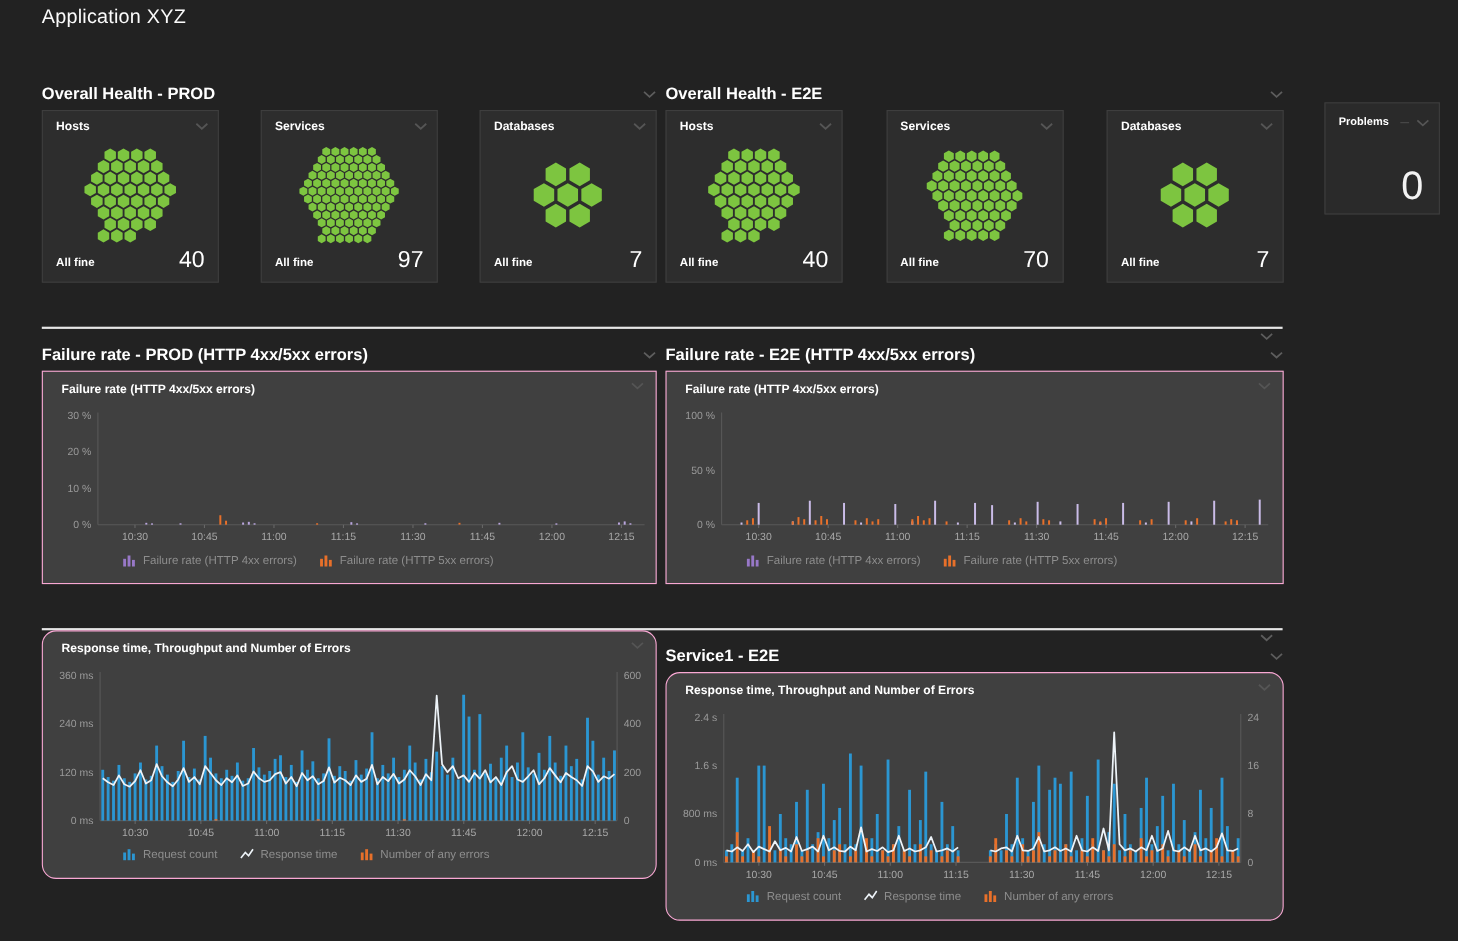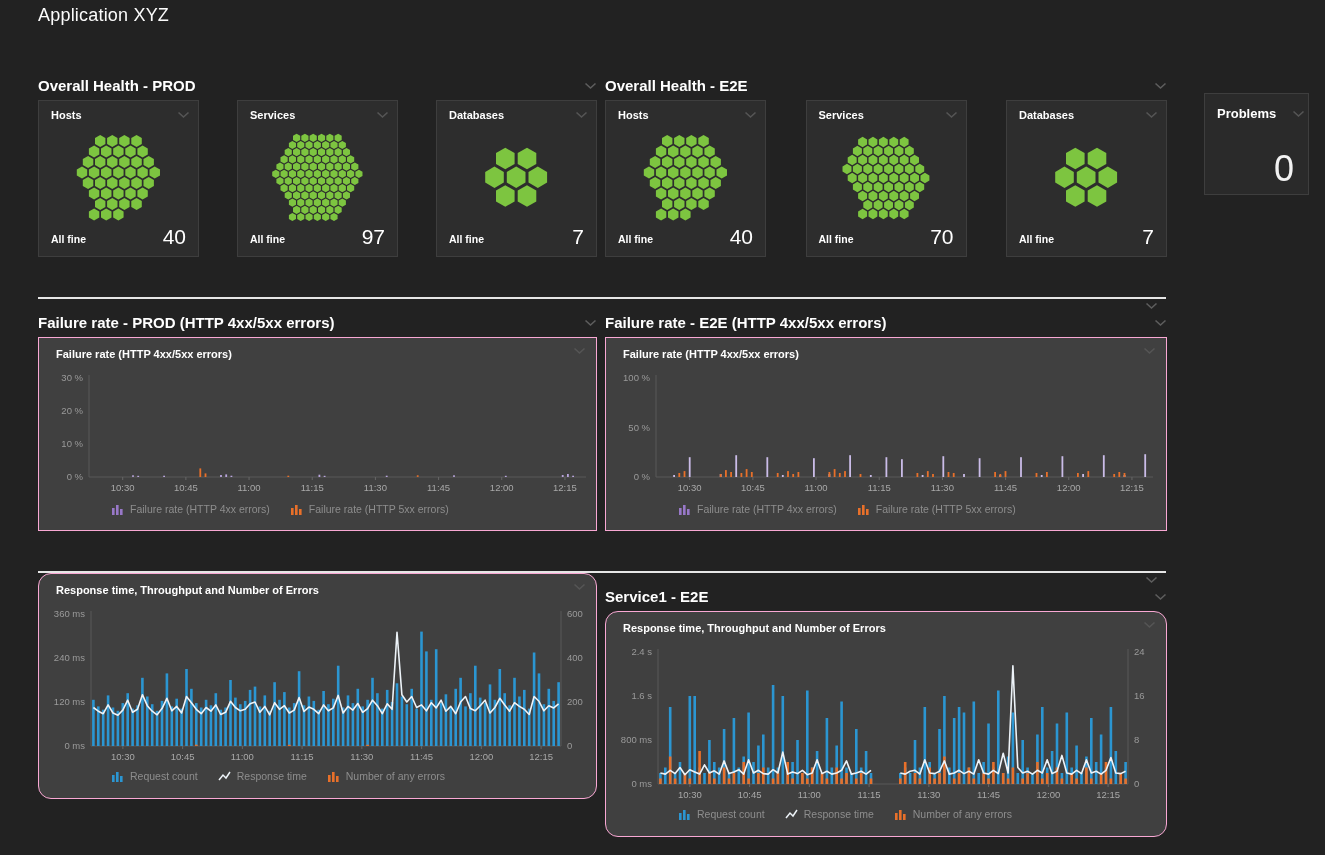--- a/index.html
+++ b/index.html
@@ -17,35 +17,35 @@
   .tile { width:161px; height:157px; background:#2d2d2d; border:1px solid #3e3e3e; position:relative; cursor:pointer; }
   .tile-header { position:absolute; top:8px; left:12px; right:8px; display:flex; justify-content:space-between; align-items:center; z-index:2; }
   .tile-label { font-size:11px; font-weight:bold; color:#fff; }
   .hex-wrap { position:absolute; top:14px; left:0; right:0; bottom:16px; display:flex; align-items:center; justify-content:center; }
   .tile-footer { position:absolute; left:12px; right:12px; bottom:7px; display:flex; justify-content:space-between; align-items:flex-end; }
   .all-fine { font-size:10.5px; font-weight:bold; color:#fff; padding-bottom:4px; }
   .tile-count { font-size:21px; font-weight:400; color:#fff; }
   .problems-wrap { margin-left:37px; }
   .problems-tile { width:105px; height:102px; margin-top:31px; background:#2a2a2a; border:1px solid #3e3e3e; position:relative; cursor:pointer; }
   .problems-header { position:absolute; top:12px; left:12px; right:8px; display:flex; align-items:center; }
-  .problems-label { font-size:13px; font-weight:bold; }
+  .problems-label { font-size:10px; font-weight:bold; }
   .problems-dash { width:20px; border-top:1px solid #4a4a4a; margin-left:10px; margin-right:6px; }
   .problems-count { position:absolute; right:14px; bottom:4px; font-size:36px; font-weight:300; color:#f2f2f2; }
   .divider { margin-top:40px; width:1128px; border-top:2px solid #e6e6e6; position:relative; }
   .divider .chev { position:absolute; right:8px; top:3px; }
   .chart-tile { width:100%; background:#404040; border:1px solid #f9a8d4; position:relative; cursor:pointer; }
   .chart-tile.failure { height:194px; }
   .chart-tile.service { height:226px;border-radius:13px; }
   .chart-tile-title { position:absolute; top:10px; left:17px; font-size:11px; font-weight:bold; color:#fff; }
   .chart-tile .chev { position:absolute; top:9px; right:10px; }
   svg.chart { position:absolute; left:0; top:30px; }
   .legend { position:absolute; left:72px; display:flex; gap:20px; align-items:center; }
   .failure .legend { bottom:14px; }
   .service .legend { bottom:15px; }
-  .legend-item { display:flex; gap:6px; cursor:pointer; }
+  .legend-item { display:flex; align-items:center; gap:6px; cursor:pointer; }
   .legend-item span { font-size:10.5px; color:#8d8d8d; }
   .svc-row { margin-bottom:0; }
 </style>
 </head>
 <body>
 
 <div class="page-title">Application XYZ</div>
 
 <div class="dashboard">
 

